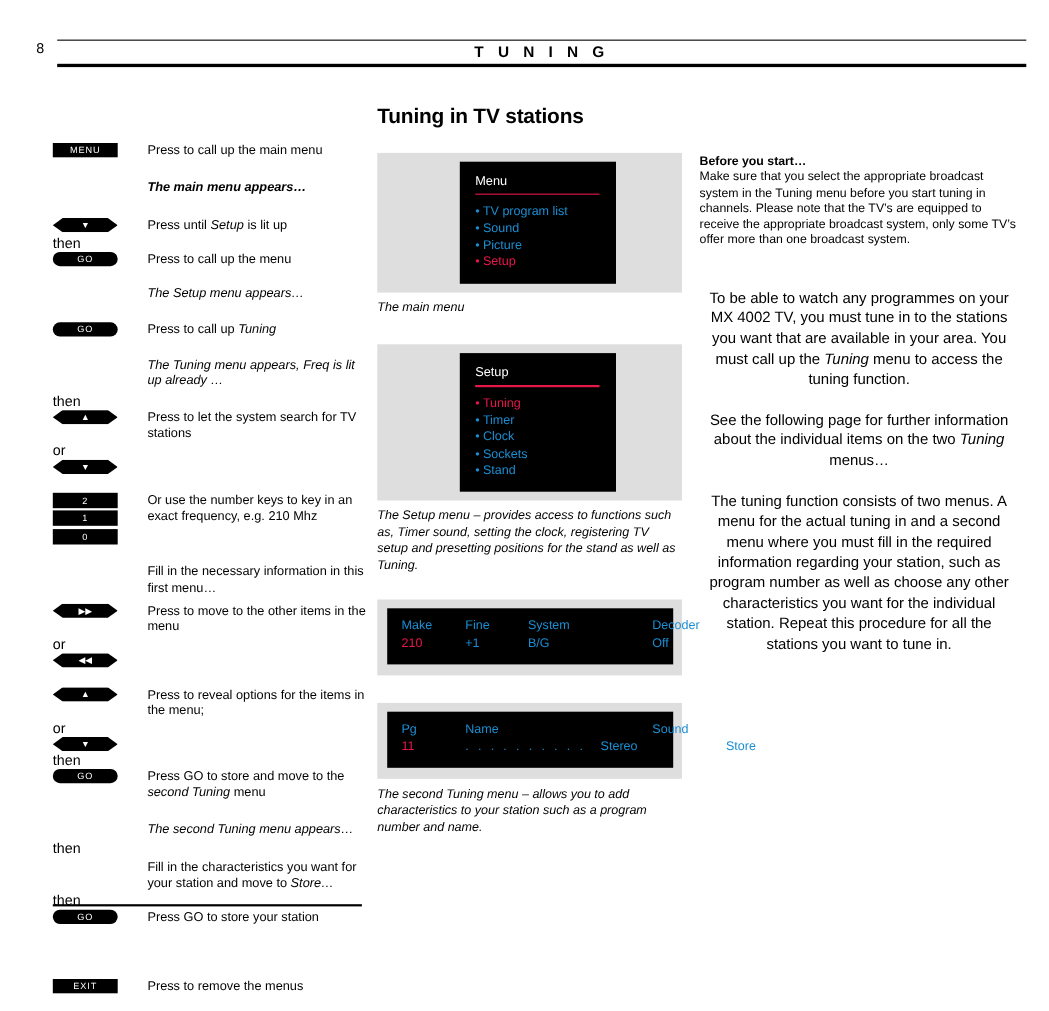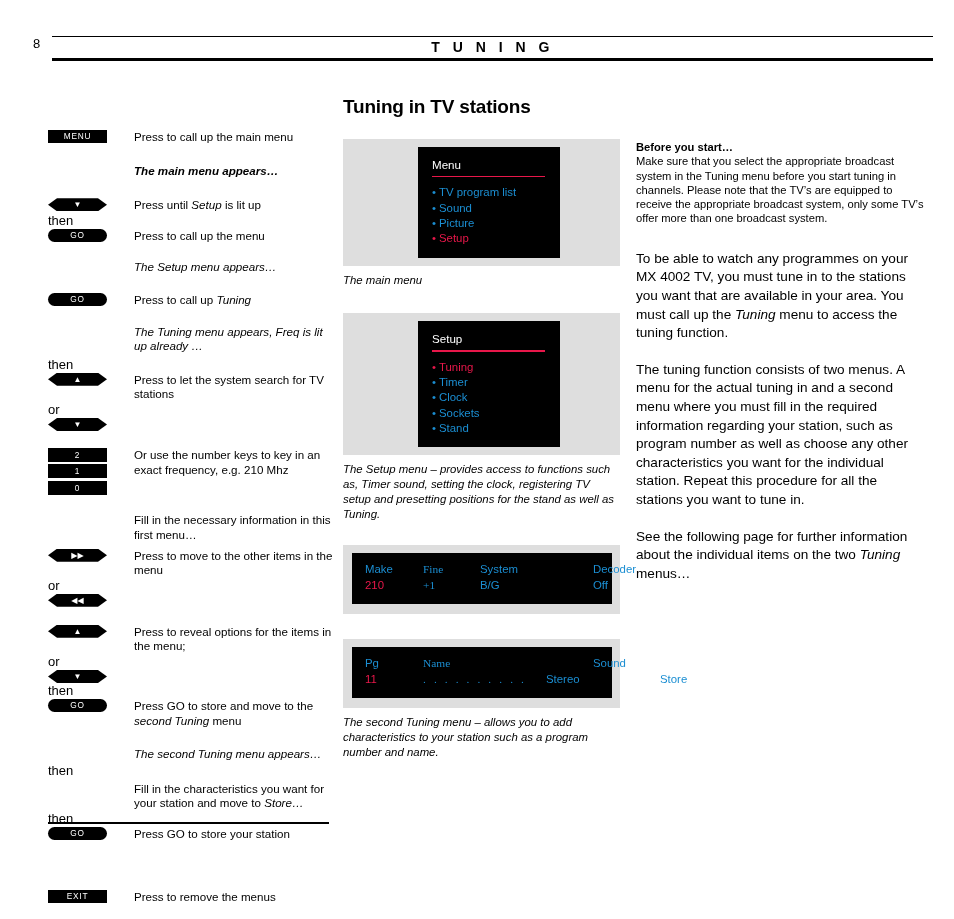--- a/index.html
+++ b/index.html
@@ -186,21 +186,21 @@
     padding: 9px 0 11px 13px;
   }
   .osd-bar-row {
     display: flex;
     font-size: 11.4px;
     line-height: 15.5px;
     color: #1b8ed2;
     white-space: nowrap;
   }
   .osd-bar-row .c1 { width: 58px; flex: 0 0 58px; }
-  .osd-bar-row .c2 { width: 57px; flex: 0 0 57px; font-family: Liberation Serif, serif; }
+  .osd-bar-row .c2 { width: 57px; flex: 0 0 57px; }
   .osd-bar-row .c3 { width: 66px; flex: 0 0 66px; }
   .osd-bar-row .c4 { flex: 0 0 auto; padding-left: 47px; }
   .osd-bar-row .val-red { color: #e8174a; }
   .dots { letter-spacing: 2.6px; }
 
   
   #right-column { left: 636px; top: 140px; width: 290px; }
 
   .note-heading {
     font-size: 11.2px;
@@ -212,21 +212,21 @@
     font-size: 11.2px;
     line-height: 14.3px;
     color: #000;
   }
   .body-para {
     font-size: 13.6px;
     line-height: 18.6px;
     color: #000;
   }
   .body-para i { font-style: italic; }
-  #body-blocks { margin-top: 24px; }
+  #body-blocks { margin-top: 36px; text-align: center; }
   #body-blocks .body-para + .body-para { margin-top: 18px; }
 </style>
 </head>
 <body>
 
 <div id="page-header">
   <div id="page-number">8</div>
   <div id="header-rule-top"></div>
   <div id="header-title">T U N I N G</div>
   <div id="header-rule-bottom"></div>
@@ -464,17 +464,17 @@
 
 </div>
 
 <div class="col" id="right-column">
 
   <div class="note-heading">Before you start…</div>
   <div class="note-body">Make sure that you select the appropriate broadcast system in the Tuning menu before you start tuning in channels. Please note that the TV’s are equipped to receive the appropriate broadcast system, only some TV’s offer more than one broadcast system.</div>
 
   <div id="body-blocks">
     <div class="body-para"><span>To be able to watch any programmes on your MX 4002 TV, you must tune in to the stations you want that are available in your area. You must call up the </span><i>Tuning</i><span> menu to access the tuning function.</span></div>
+    <div class="body-para"><span>See the following page for further information about the individual items on the two </span><i>Tuning</i><span> menus…</span></div>
     <div class="body-para">The tuning function consists of two menus. A menu for the actual tuning in and a second menu where you must fill in the required information regarding your station, such as program number as well as choose any other characteristics you want for the individual station. Repeat this procedure for all the stations you want to tune in.</div>
-    <div class="body-para"><span>See the following page for further information about the individual items on the two </span><i>Tuning</i><span> menus…</span></div>
   </div>
 
 </div>
 
 </body></html>

